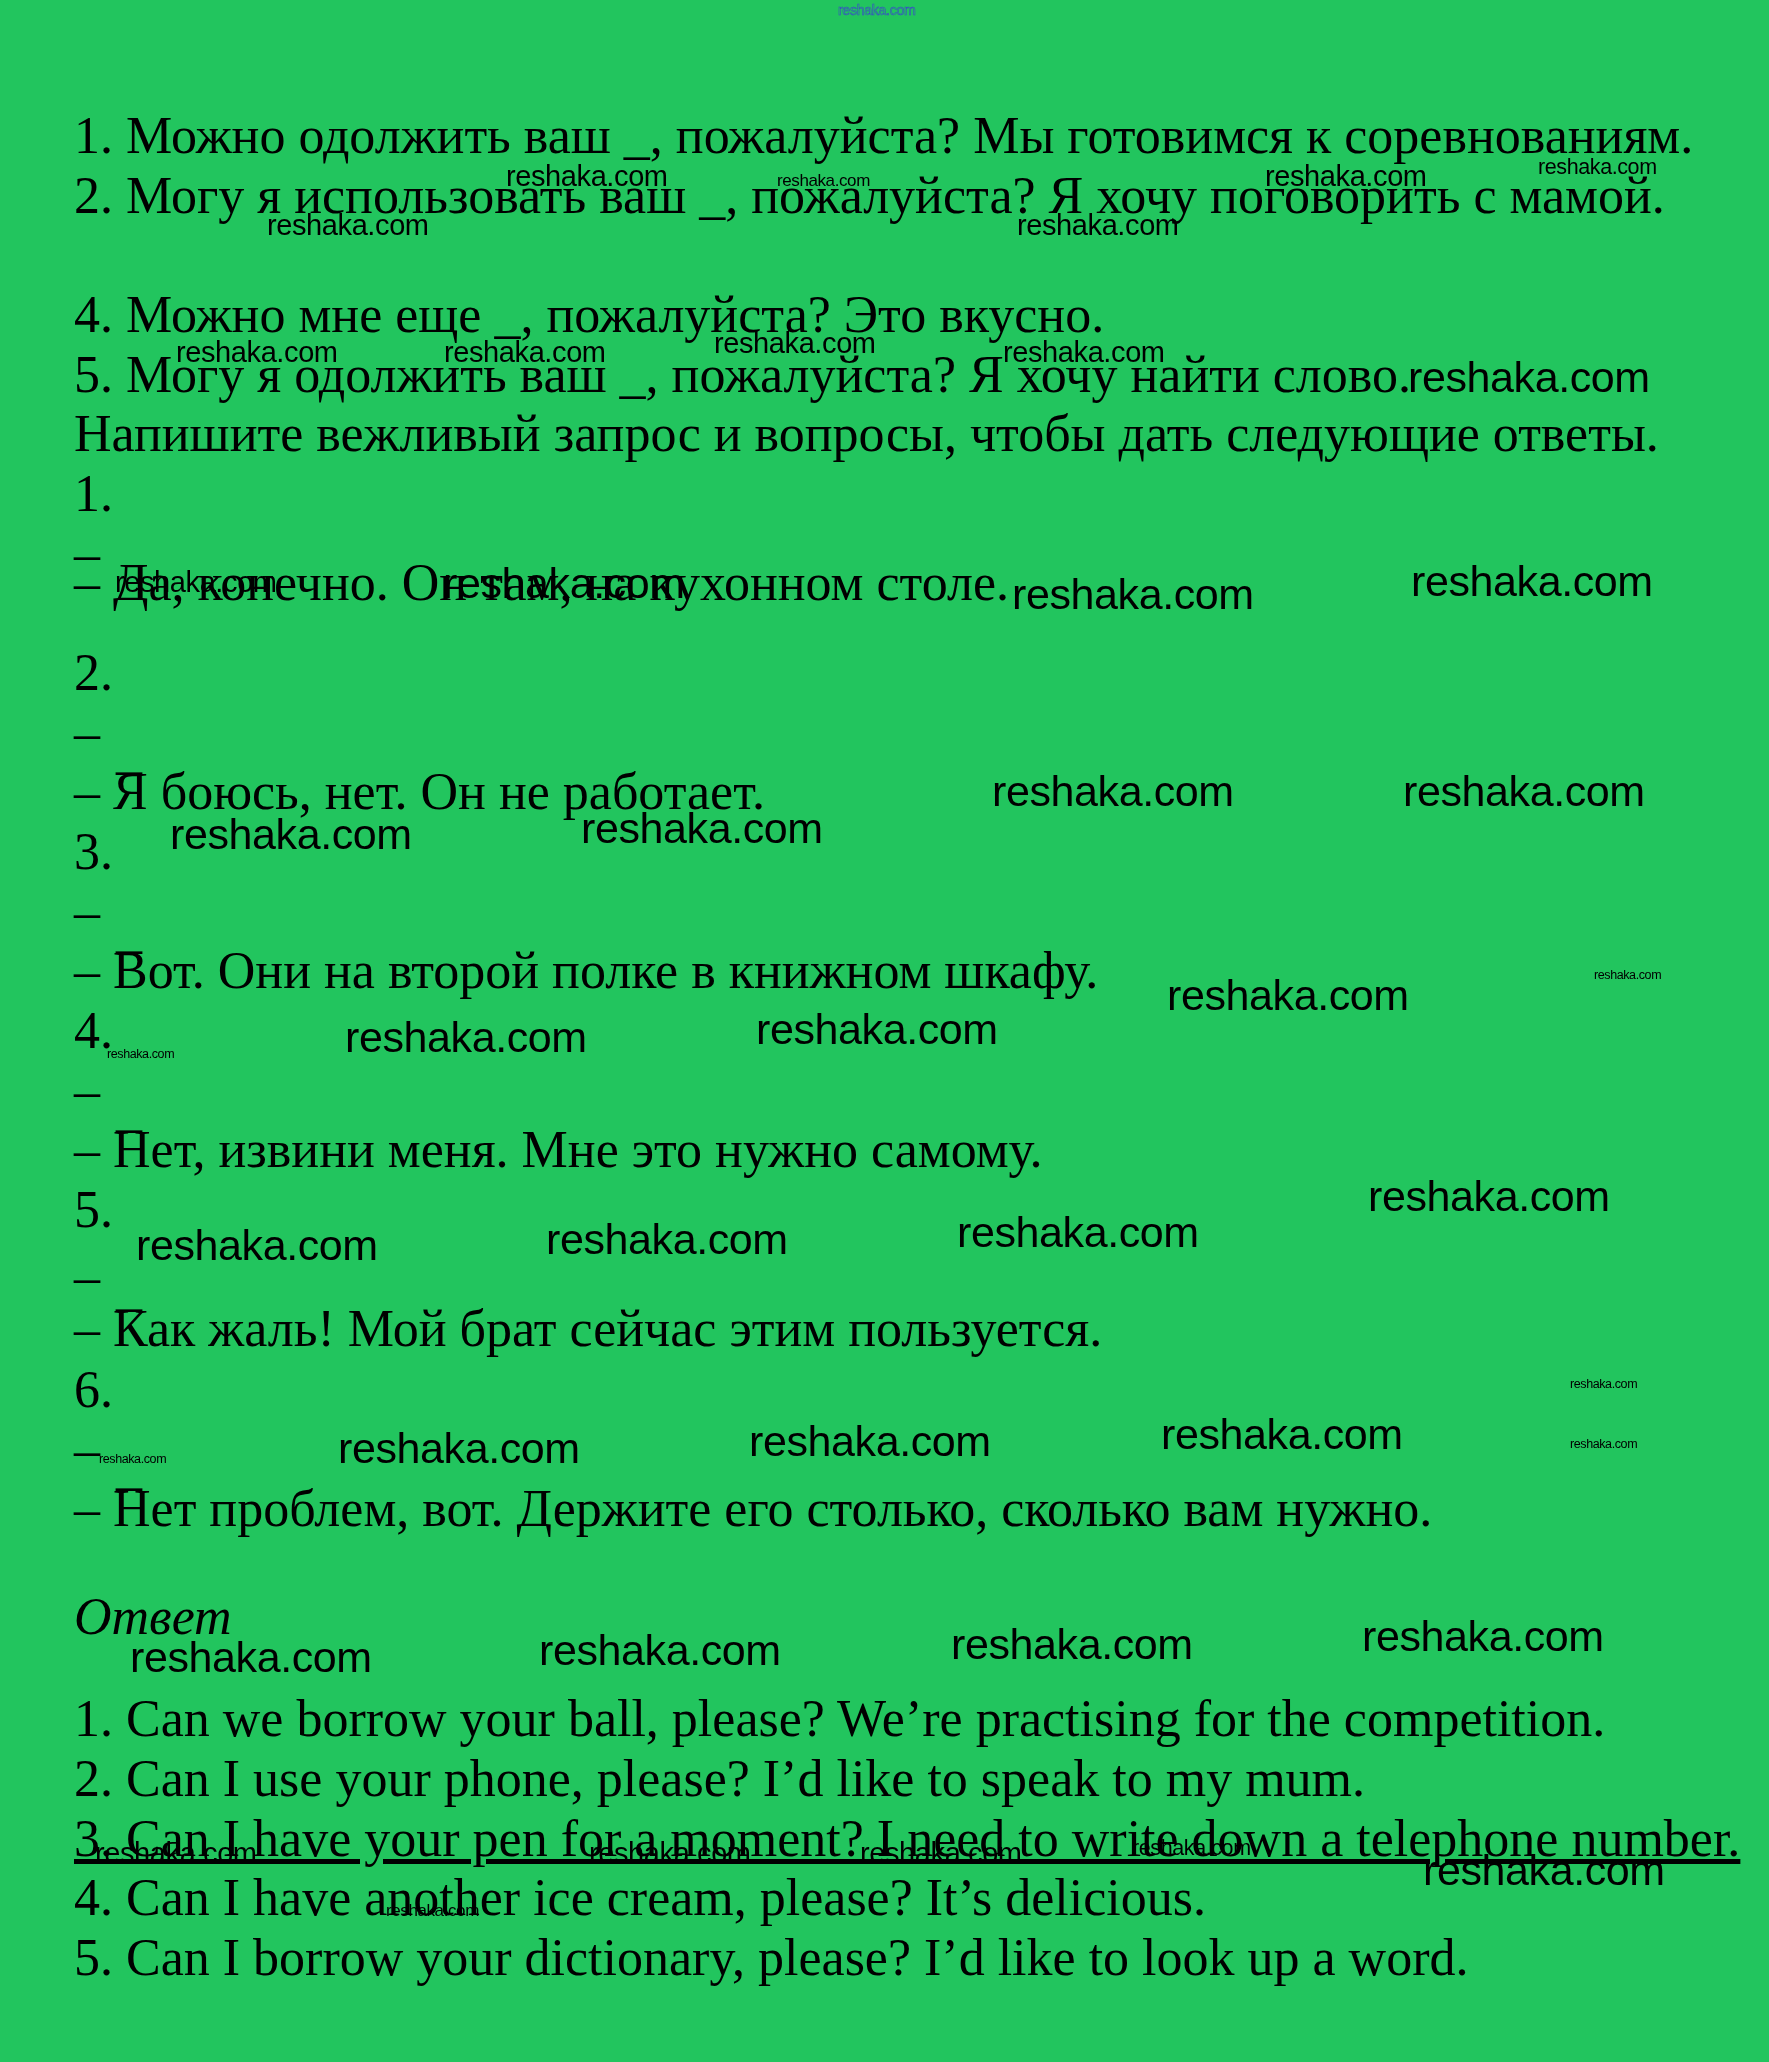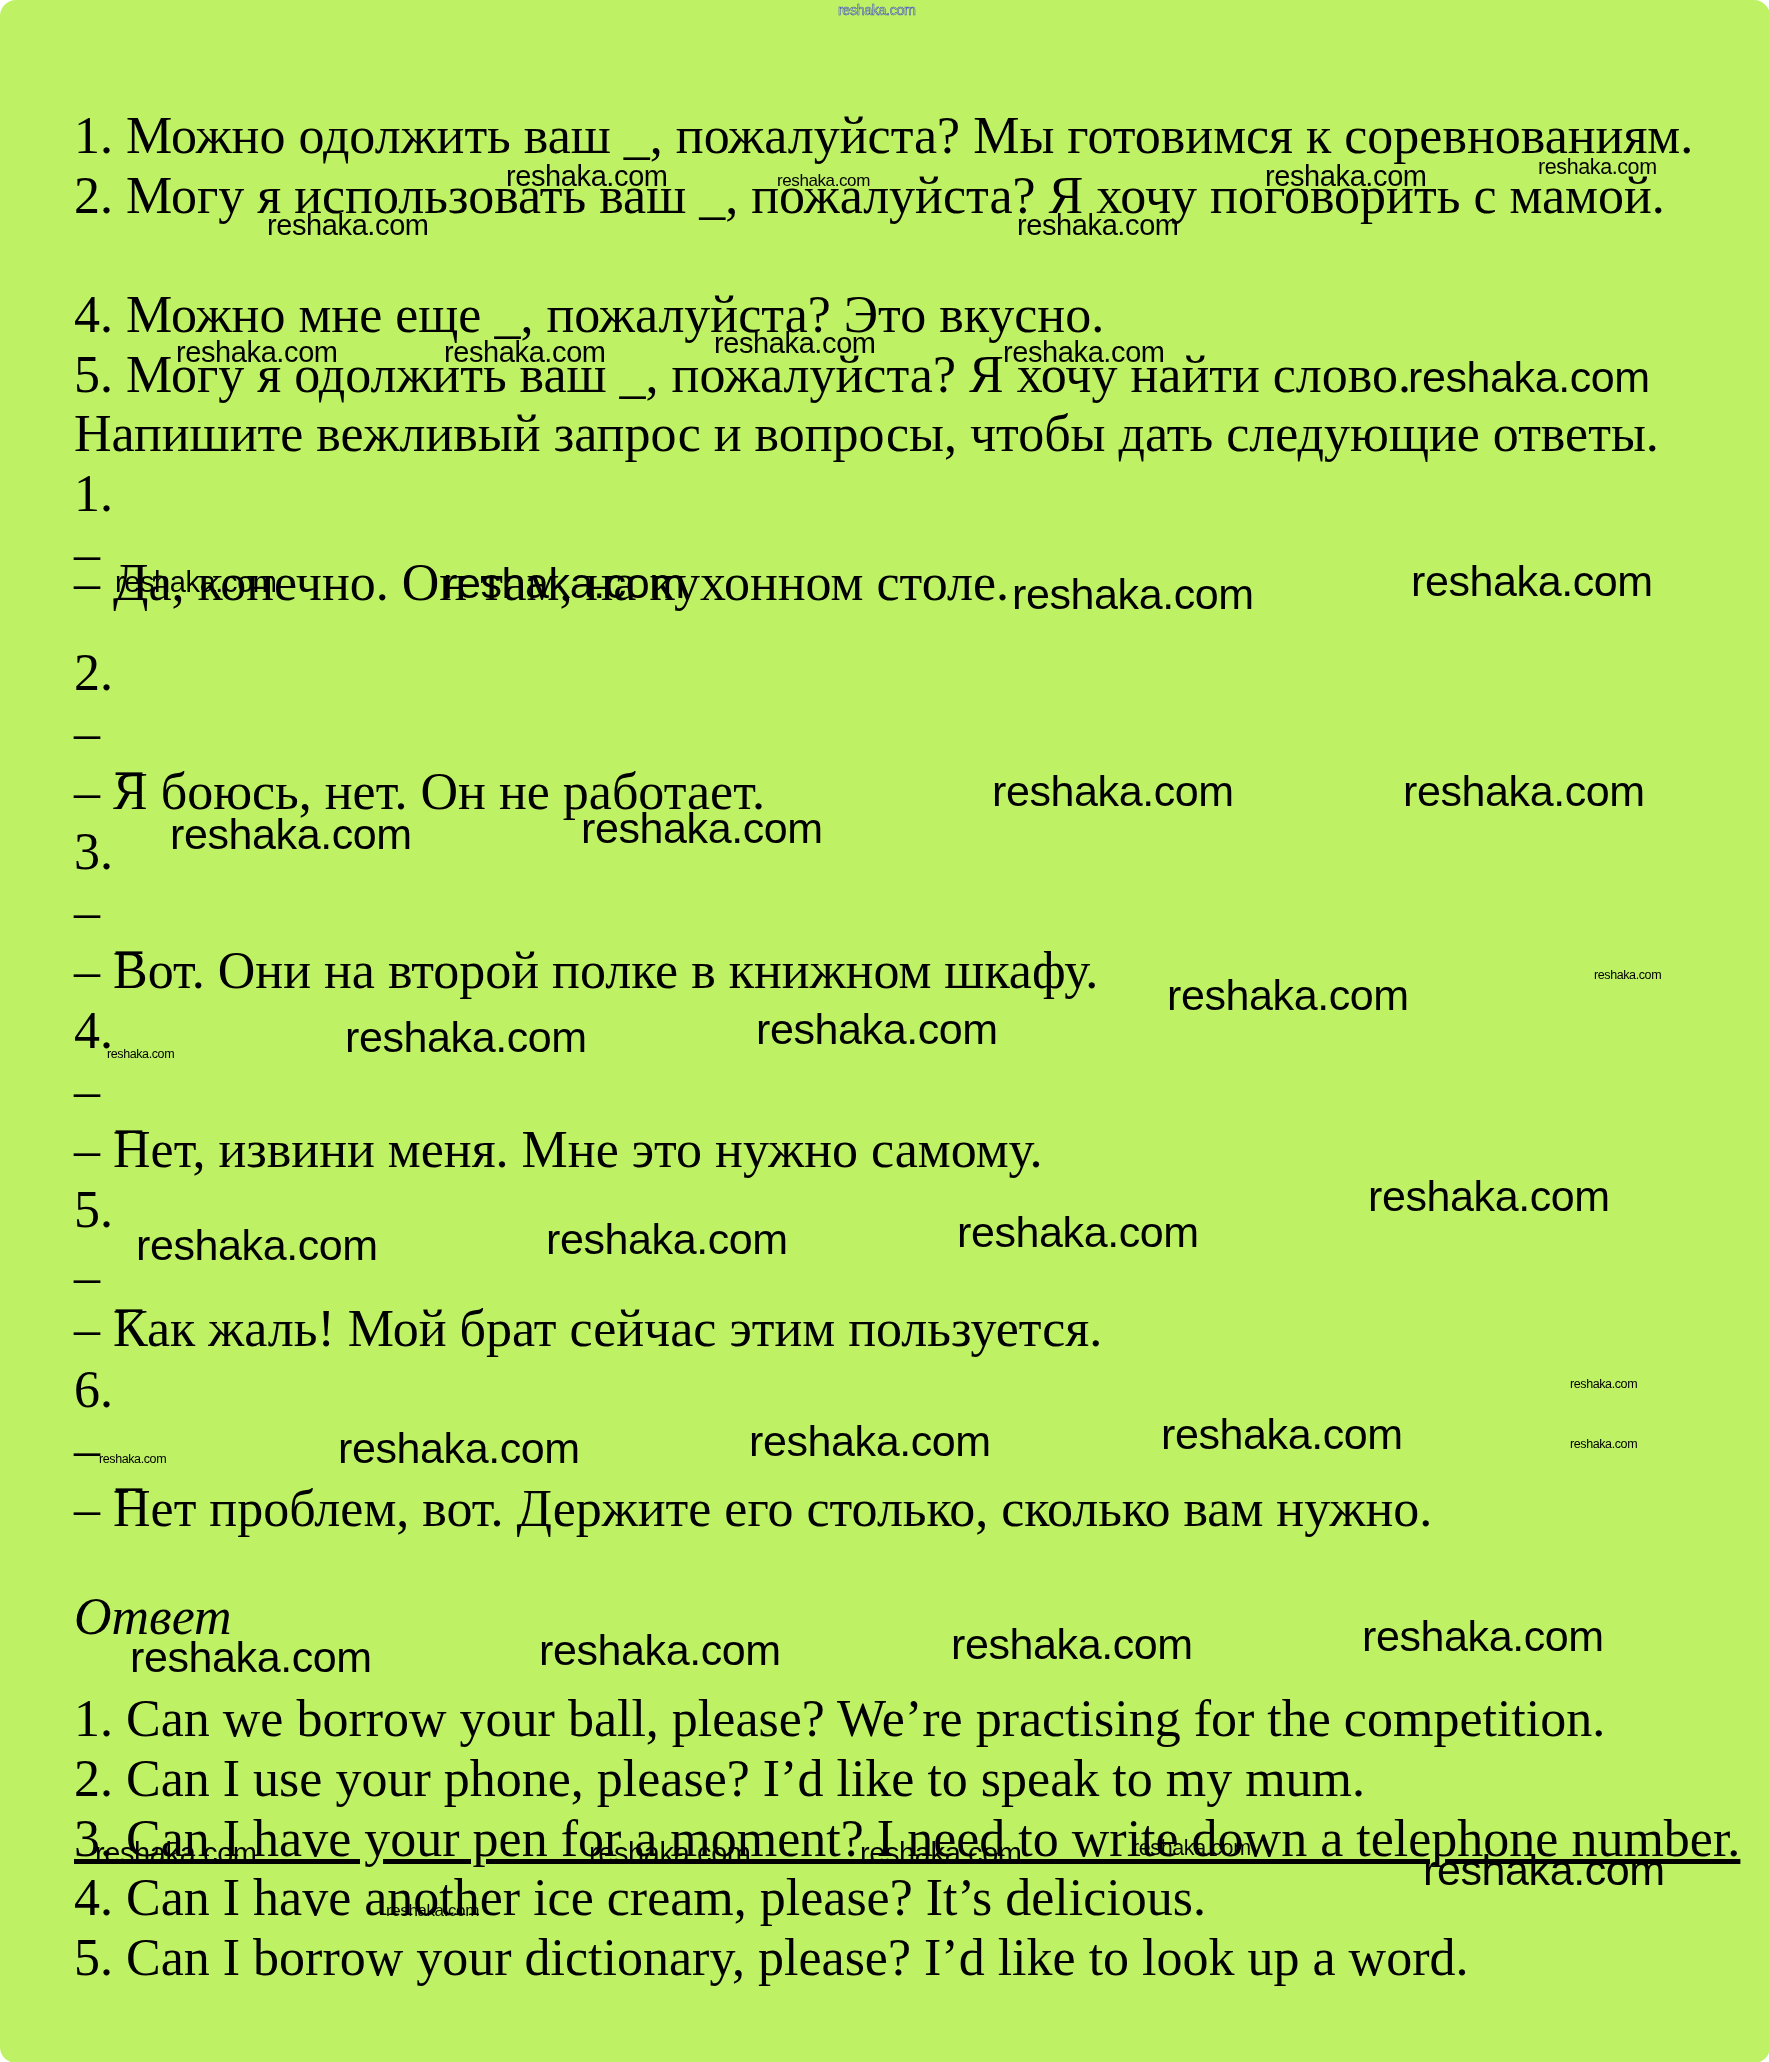--- a/index.html
+++ b/index.html
@@ -1,17 +1,17 @@
 <!DOCTYPE html>
 <html style="font-size:14.3px"><head>
 <meta charset="utf-8">
 <style>
   html, body { margin: 0; padding: 0; background: #ffffff; }
   body { width: 1770px; height: 2063px; position: relative; overflow: hidden; }
-  .page { position: absolute; left: 0; top: 0; width: 1770px; height: 2063px; background: #bef264; border-radius: 16px; }
+  .page { position: absolute; left: 0; top: 0; width: 1770px; height: 2063px; background: #22c55e; }
   .ln {
     position: absolute; left: 74px;
     font-family: "Liberation Serif", serif;
     font-size: 52px; line-height: 60px; height: 60px;
     color: #000; white-space: nowrap;
   }
   .ital { font-style: italic; }
   .sub-us {
     position: absolute; font-family: "Liberation Serif", serif;
     font-size: 52px; line-height: 60px; color: #000; white-space: nowrap;

